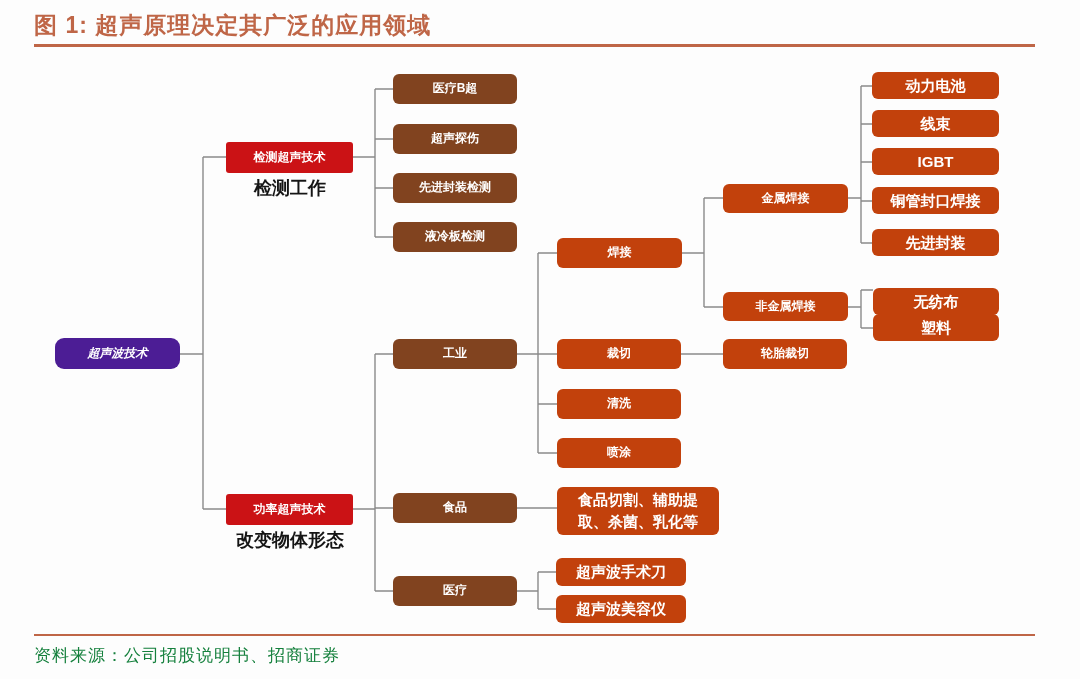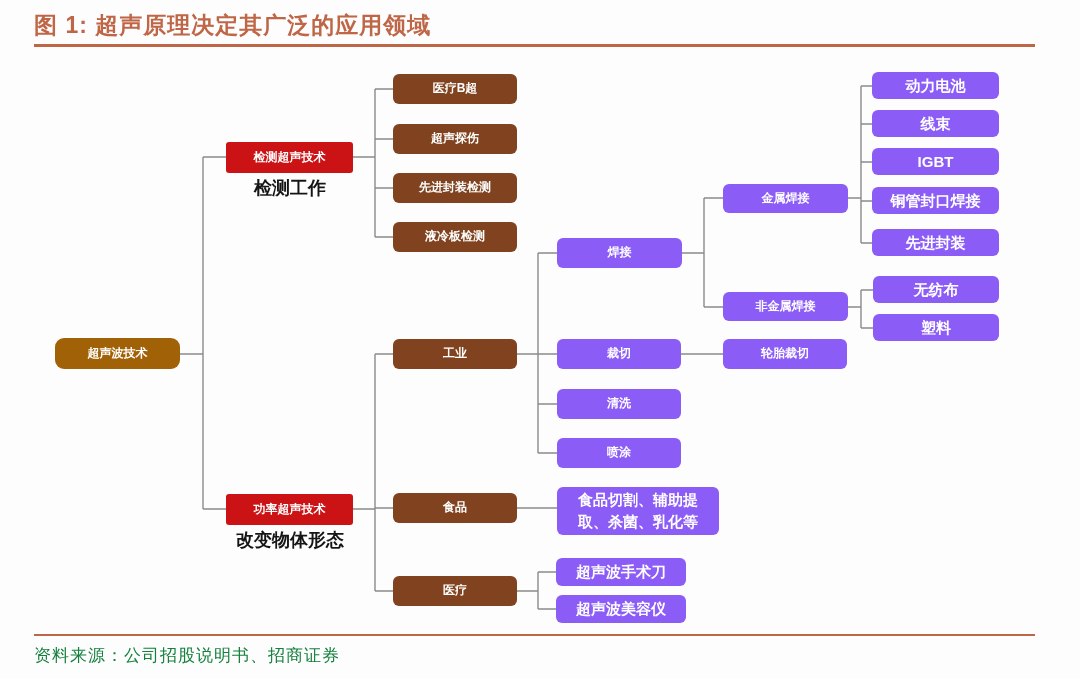--- a/index.html
+++ b/index.html
@@ -13,24 +13,24 @@
   }
   .rule{position:absolute;left:34px;width:1001px;background:#bf6647;}
   .rule.top{top:44px;height:3px;}
   .rule.bottom{top:634px;height:2px;}
   .source{position:absolute;left:34px;top:644px;font-size:17px;color:#15803d;letter-spacing:1px;}
   .box{
     position:absolute;box-sizing:border-box;display:flex;align-items:center;justify-content:center;
     color:#ffffff;font-weight:bold;font-size:12px;text-align:center;border-radius:6px;
     line-height:1.45;
   }
-  .black{background:#a16207;border-radius:9px;}
+  .black{background:#4c1d95;border-radius:9px;font-style:italic;}
   .red{background:#cb1215;border-radius:3px;}
   .brown{background:#81431f;}
-  .gray{background:#8b5cf6;}
+  .gray{background:#c2410c;}
   .small{font-size:15px;}
   .wrap{padding:0 14px;}
   .note{
     position:absolute;transform:translateX(-50%);font-weight:bold;font-size:18px;
     color:#151515;white-space:nowrap;
   }
   svg.lines{position:absolute;left:0;top:0;}
 </style>
 </head>
 <body>
@@ -77,21 +77,21 @@
 
   <div class="box gray" style="left:723px;top:184px;width:125px;height:29px;">金属焊接</div>
   <div class="box gray" style="left:723px;top:292px;width:125px;height:29px;">非金属焊接</div>
 
   <div class="box gray small" style="left:872px;top:72px;width:127px;height:27px;">动力电池</div>
   <div class="box gray small" style="left:872px;top:110px;width:127px;height:27px;">线束</div>
   <div class="box gray small" style="left:872px;top:148px;width:127px;height:27px;">IGBT</div>
   <div class="box gray small" style="left:872px;top:187px;width:127px;height:27px;">铜管封口焊接</div>
   <div class="box gray small" style="left:872px;top:229px;width:127px;height:27px;">先进封装</div>
 
-  <div class="box gray small" style="left:873px;top:276px;width:126px;height:27px;">无纺布</div>
+  <div class="box gray small" style="left:873px;top:288px;width:126px;height:27px;">无纺布</div>
   <div class="box gray small" style="left:873px;top:314px;width:126px;height:27px;">塑料</div>
 
   <div class="box gray" style="left:723px;top:339px;width:124px;height:30px;">轮胎裁切</div>
 
   <div class="box gray small wrap" style="left:557px;top:487px;width:162px;height:48px;">食品切割、辅助提取、杀菌、乳化等</div>
 
   <div class="box gray small" style="left:556px;top:558px;width:130px;height:28px;">超声波手术刀</div>
   <div class="box gray small" style="left:556px;top:595px;width:130px;height:28px;">超声波美容仪</div>
 
   <div class="rule bottom"></div>

